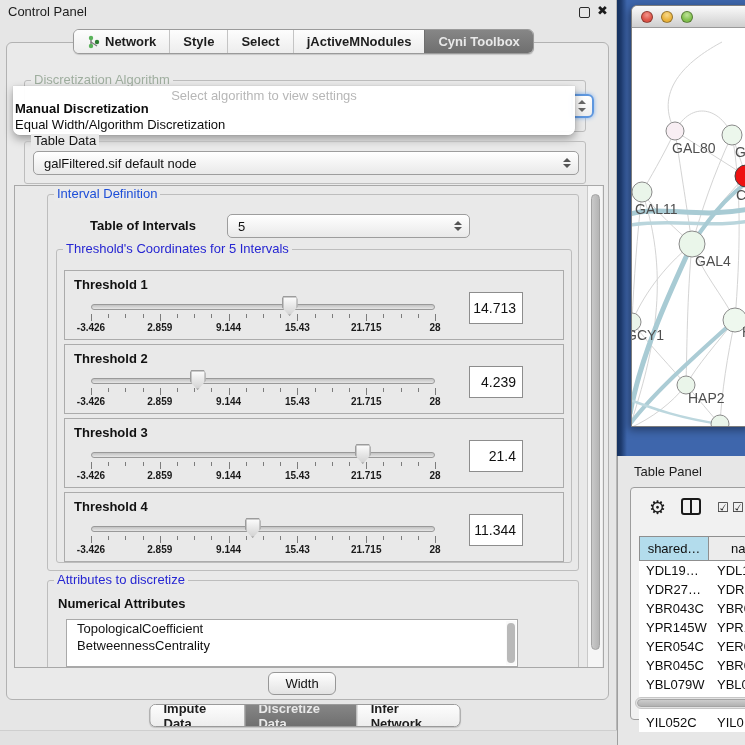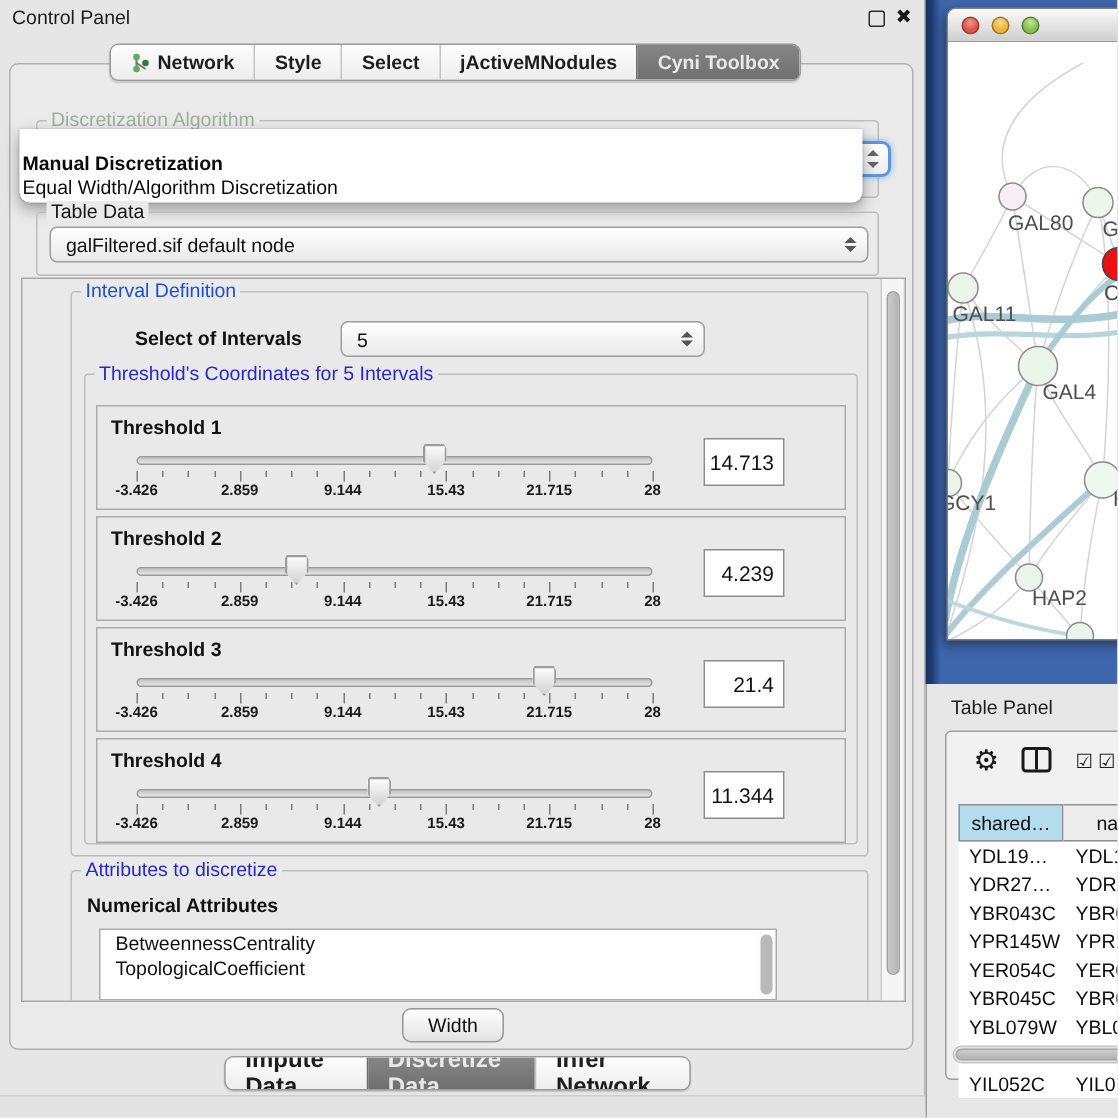--- a/index.html
+++ b/index.html
@@ -16,21 +16,21 @@
   #outer-panel{position:absolute;left:6px;top:42px;width:603px;height:658px;background:#eaeaea;border:1px solid #b2b2b2;border-radius:6px;}
   #bottom-strip{position:absolute;left:0;top:730px;width:617px;height:15px;background:#e2e2e2;border-top:1px solid #cfcfcf;}
 
   
   .segctl{position:absolute;display:flex;height:25px;border:1px solid #9a9a9a;border-radius:6px;overflow:hidden;background:#f6f6f6;box-shadow:0 1px 1px rgba(0,0,0,.15);}
   .seg{display:flex;align-items:center;gap:5px;padding:0 13px;font-size:13px;font-weight:bold;color:#1d1d1d;background:linear-gradient(#fdfdfd,#ededed);border-left:1px solid #c4c4c4;cursor:default;}
   .seg:first-child{border-left:none;}
   .seg.selected{background:linear-gradient(#868686,#6f6f6f);color:#e9e9e9;border-left-color:#6f6f6f;}
   #top-tabs{left:73px;top:29px;}
   #bottom-tabs{left:305px;top:704px;transform:translateX(-50%);height:23px;}
-  #bottom-tabs .seg{font-size:16px;}
+  #bottom-tabs .seg{font-size:13px;}
 
   .net-icon{width:13px;height:14px;display:inline-block;}
 
   
   .group{position:absolute;border:1px solid #bdbdbd;border-radius:3px;}
   .group-title{position:absolute;top:-8px;left:6px;padding:0 3px;background:#eaeaea;font-size:13px;line-height:14px;white-space:nowrap;}
   .t-green{color:#1d4ed8;}
   .t-blue{color:#2626d2;}
   .t-dim{color:#9fae9f;}
   .t-black{color:#141414;}
@@ -148,40 +148,41 @@
 
     <div class="group" style="left:24px;top:80px;width:562px;height:52px;">
       <span class="group-title t-dim">Discretization Algorithm</span>
     </div>
     <div id="combo-focus">
         <i class="up"></i>
         <i class="dn"></i>
       </div>
 
     <div id="algo-popup">
+      <div class="hint">Select algorithm to view settings</div>
       <div class="item b">Manual Discretization</div>
       <div class="item r">Equal Width/Algorithm Discretization</div>
     </div>
 
     <div class="group" style="left:24px;top:141px;width:562px;height:43px;">
       <span class="group-title t-black" style="background:#eaeaea;">Table Data</span>
       <div class="combo" style="left:8px;top:9px;width:546px;height:24px;">
         <span>galFiltered.sif default node</span>
         <span class="arrows">
             <i class="up"></i>
             <i class="dn"></i>
           </span>
       </div>
     </div>
 
     <div id="scrollpane">
 
       <div class="group" style="left:32px;top:8px;width:532px;height:377px;">
         <span class="group-title t-green">Interval Definition</span>
-        <span style="position:absolute;left:42px;top:23px;font-size:13px;font-weight:bold;color:#111;">Select of Intervals</span>
+        <span style="position:absolute;left:42px;top:23px;font-size:13px;font-weight:bold;color:#111;">Table of Intervals</span>
         <div class="combo" style="left:179px;top:19px;width:243px;height:24px;">
           <span>5</span>
           <span class="arrows">
               <i class="up"></i>
               <i class="dn"></i>
             </span>
         </div>
 
         <div class="group" style="left:8px;top:54px;width:516px;height:314px;">
           <span class="group-title t-blue" style="background:#e9e9e9;">Threshold's Coordinates for 5 Intervals</span>
@@ -335,22 +336,22 @@
                 <div class="th-value">11.344</div>
               </div>
             </div>
         </div>
       </div>
 
       <div class="group" style="left:32px;top:394px;width:532px;height:96px;">
         <span class="group-title t-blue">Attributes to discretize</span>
         <span style="position:absolute;left:10px;top:15px;font-size:13px;font-weight:bold;color:#111;">Numerical Attributes</span>
         <div id="attr-list">
+            <div class="li">TopologicalCoefficient</div>
             <div class="li">BetweennessCentrality</div>
-            <div class="li">TopologicalCoefficient</div>
             <div id="attr-scroll">
               <div class="thumb"></div>
             </div>
         </div>
       </div>
 
       <div class="vscroll" style="left:572px;">
         <div class="thumb" style="top:8px;height:456px;"></div>
       </div>
     </div>

